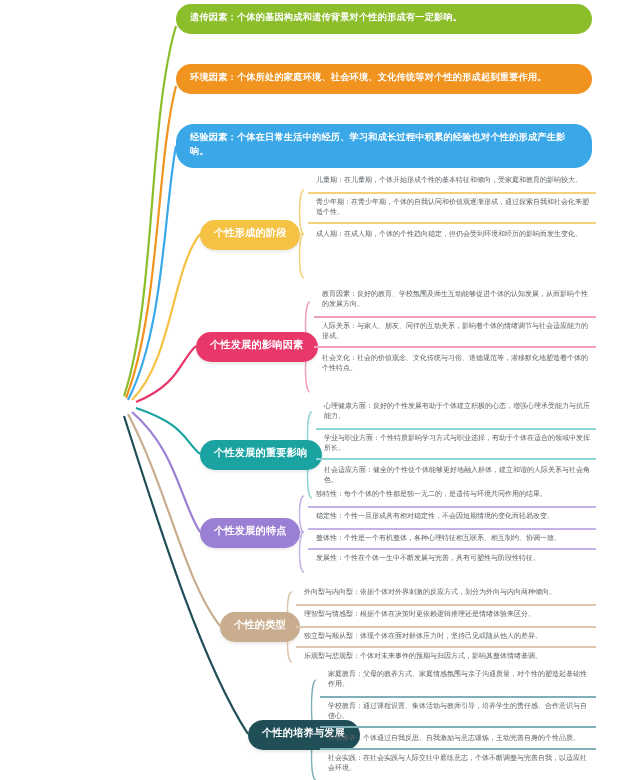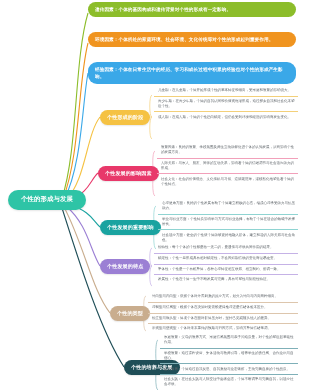--- a/index.html
+++ b/index.html
@@ -65,23 +65,20 @@
     <path d="M143 266 L 152 266" stroke="#c5b2e6" stroke-width=".7" fill="none"></path>
     <path d="M152 248 C 149 248, 149 266, 152 266 C 149 266, 149 286, 152 286" stroke="#c5b2e6" stroke-width=".7" fill="none"></path>
 
     <path d="M137 313 L 146 313" stroke="#ddc6ad" stroke-width=".7" fill="none"></path>
     <path d="M146 296 C 143 296, 143 313, 146 313 C 143 313, 143 331, 146 331" stroke="#ddc6ad" stroke-width=".7" fill="none"></path>
 
     <path d="M149 367 L 158 367" stroke="#7fb0b8" stroke-width=".7" fill="none"></path>
     <path d="M158 340 C 155 340, 155 367, 158 367 C 155 367, 155 390, 158 390" stroke="#7fb0b8" stroke-width=".7" fill="none"></path>
   </svg>
 
-  <div class="node root" style="left:8px;top:190px;width:78px;background:#2ec4a6;">
-    <span>个性的形成与发展</span>
-  </div>
 
   <div class="node banner" style="left:88px;top:2px;width:208px;background:#8cbd2a;">
     <span>遗传因素：个体的基因构成和遗传背景对个性的形成有一定影响。</span>
   </div>
 
   <div class="node banner" style="left:88px;top:32px;width:208px;background:#f0941f;">
     <span>环境因素：个体所处的家庭环境、社会环境、文化传统等对个性的形成起到重要作用。</span>
   </div>
 
   <div class="node banner" style="left:88px;top:62px;width:208px;background:#3aa8e8;">

